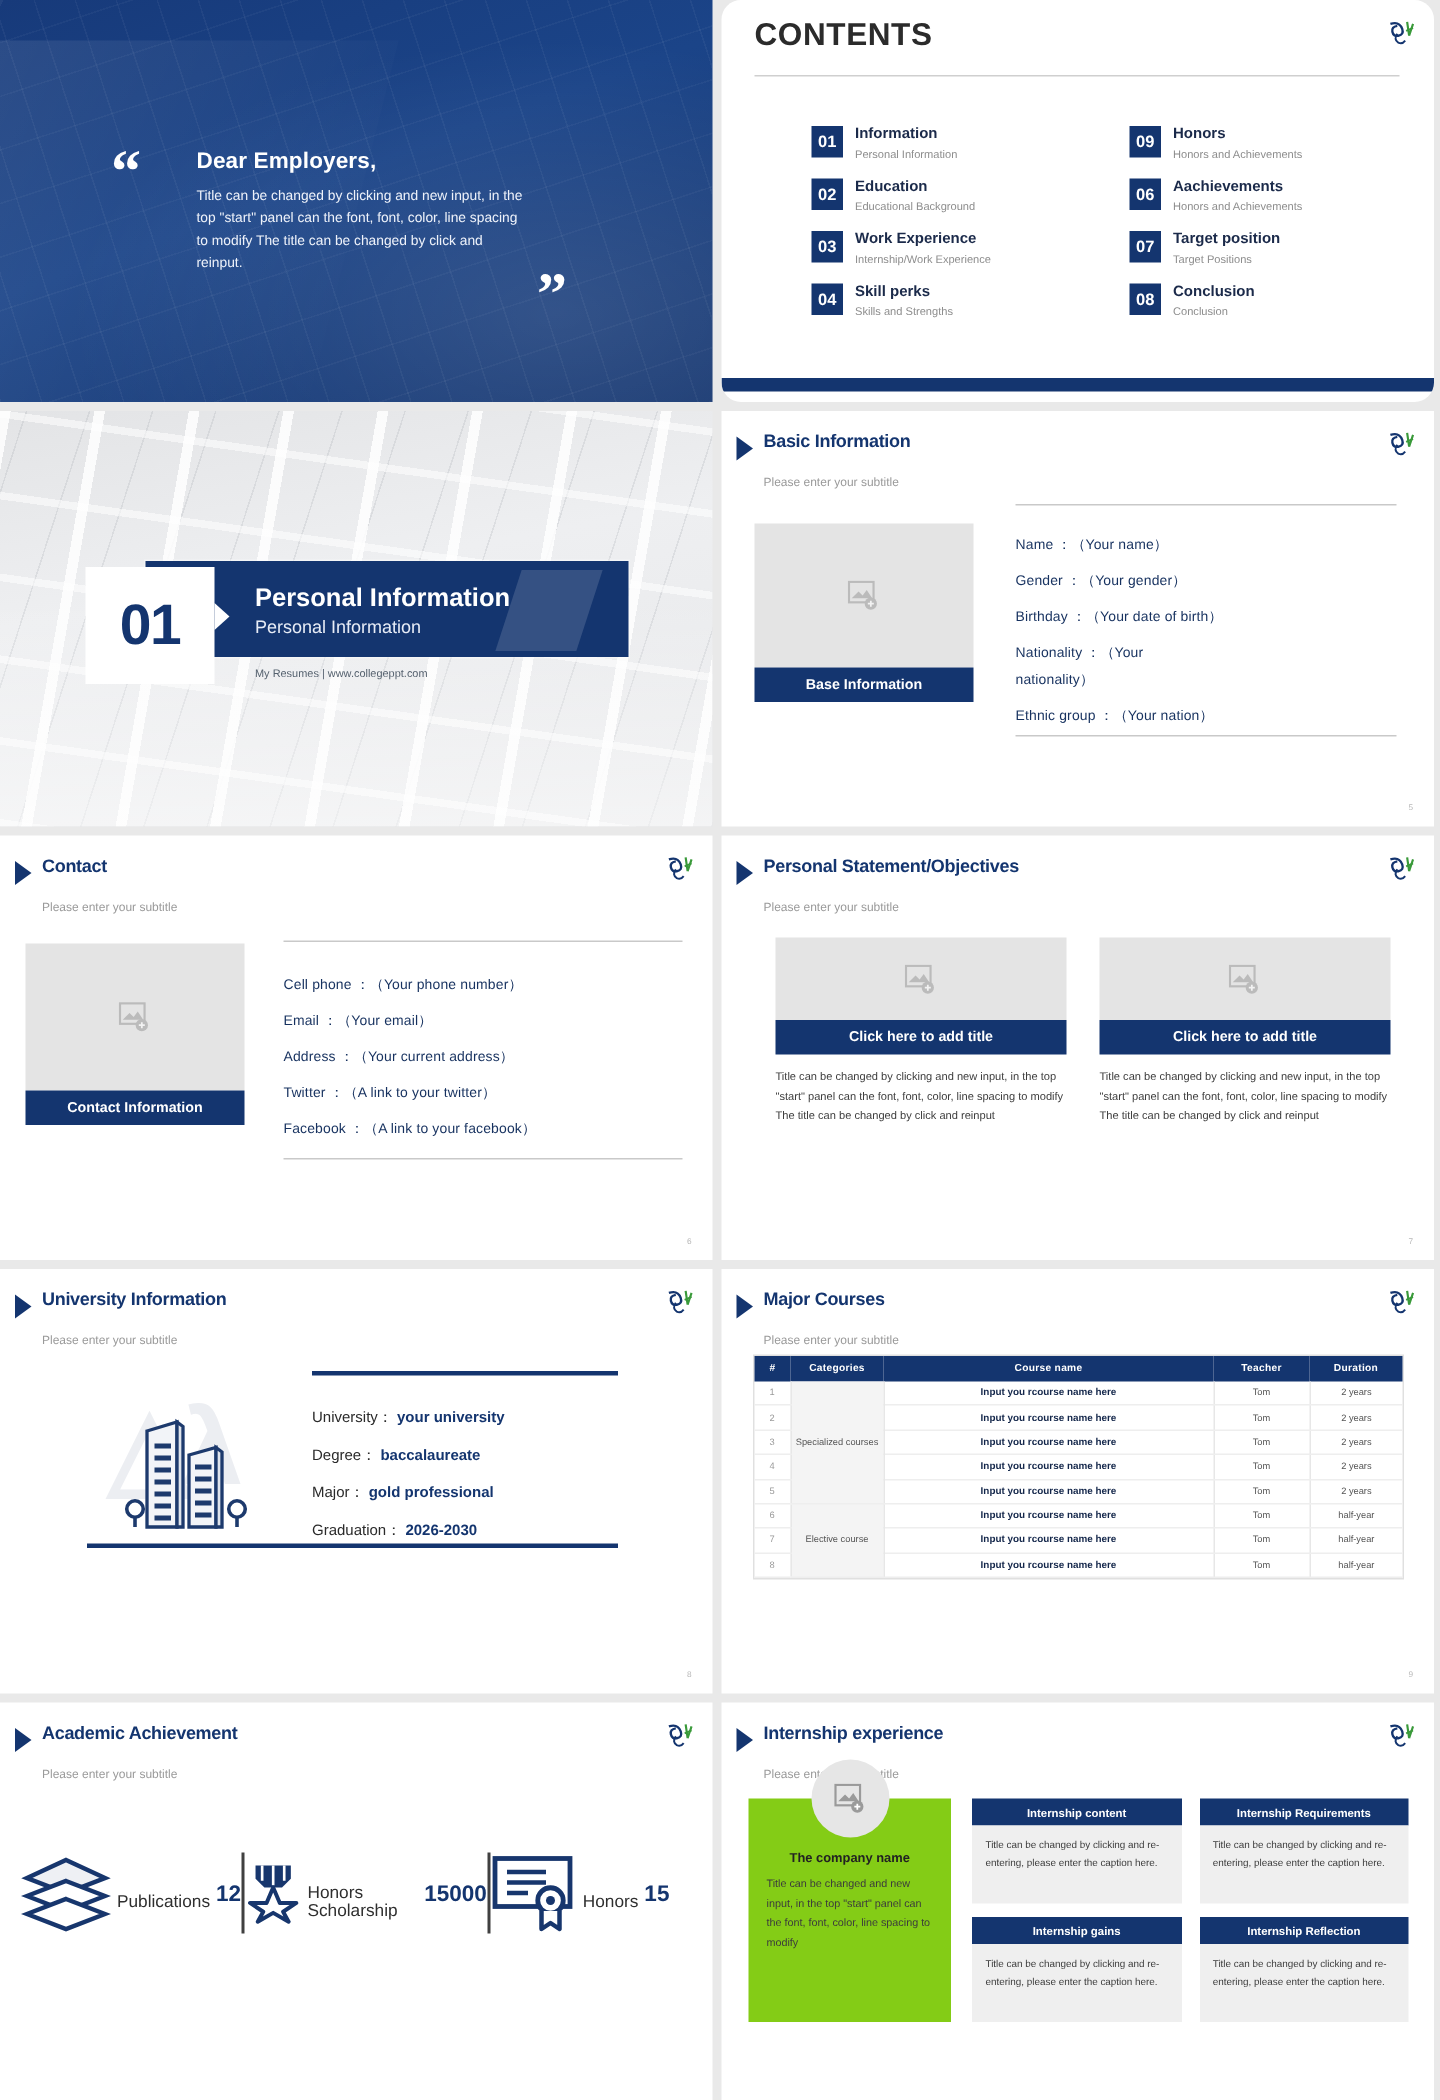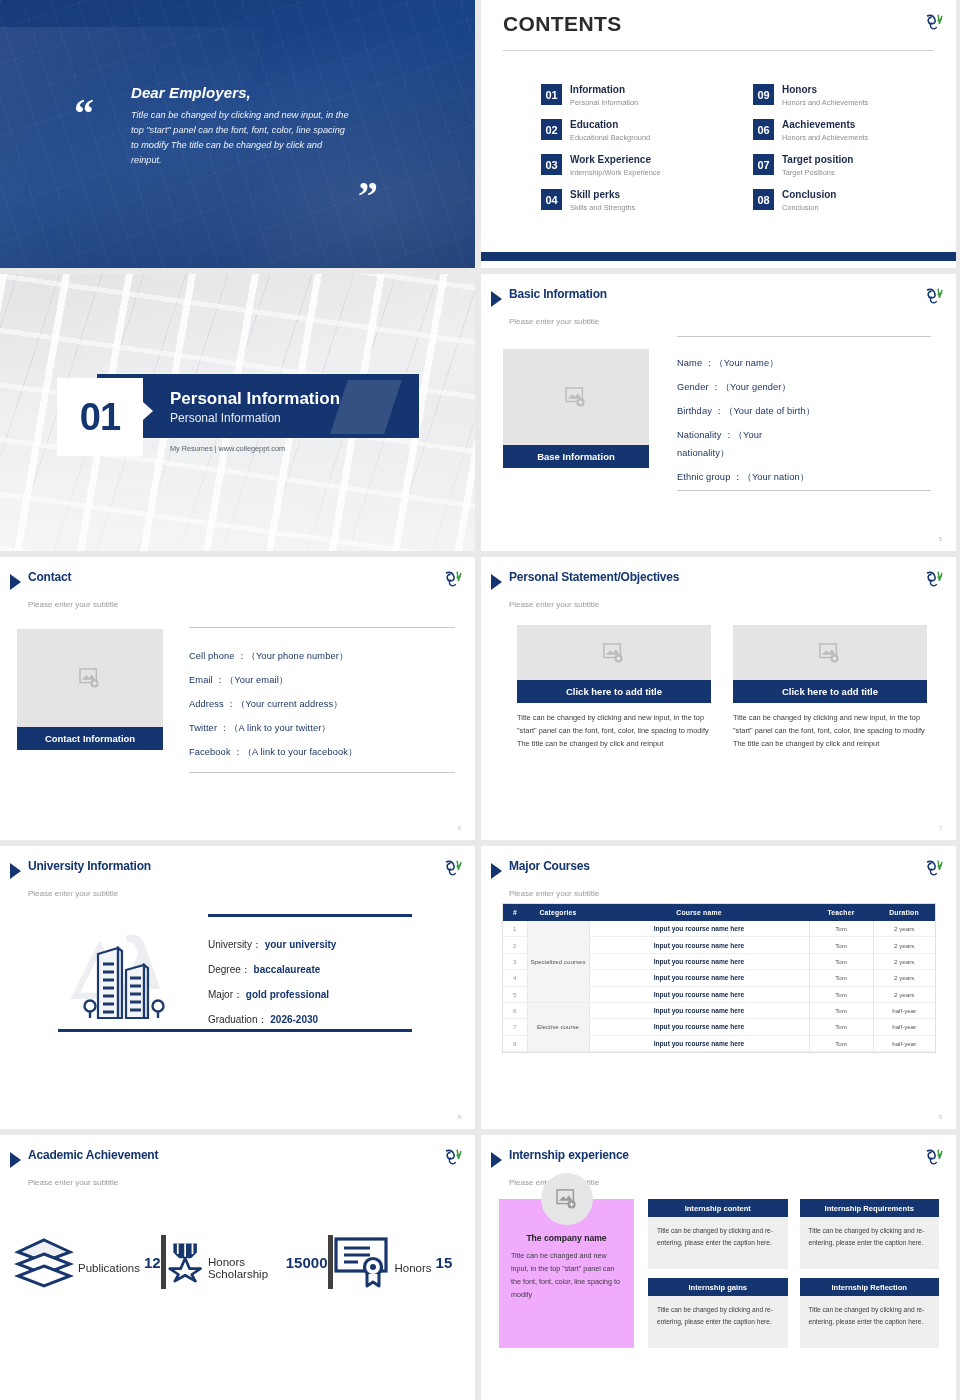--- a/index.html
+++ b/index.html
@@ -38,26 +38,26 @@
     content:""; position:absolute; left:-10%; top:10%; width:58%; height:110%;
     background: linear-gradient(100deg, rgba(255,255,255,.09), rgba(255,255,255,0));
     transform: skewX(-14deg);
   }
   .quote-open, .quote-close {
     position: absolute; color: #fff; font-size: 40px; font-weight: 700;
     line-height: .7; font-family: "Liberation Serif", serif; z-index: 3;
   }
   .quote-open { left: 74px; top: 100px; }
   .quote-close { left: 358px; top: 182px; }
-  .cover-body { position: absolute; left: 131px; top: 84px; width: 220px; z-index: 3; font-style: italic; }
+  .cover-body { position: absolute; left: 131px; top: 99px; width: 220px; z-index: 3; }
   .cover-title { color:#fff; font-size:15px; font-weight:700; letter-spacing:.1px; margin-bottom:7px; }
   .cover-text { color:#eef2fa; font-size:9.2px; line-height:1.62; }
 
   
-  .s-contents { padding: 0; }
+  .s-contents { padding: 0; border-radius: 13px; }
   .contents-title { position:absolute; left:22px; top:12px; font-size:21px; font-weight:700; color:#2b2b2b; letter-spacing:.4px; }
   .contents-rule { position:absolute; left:22px; top:50px; width:430px; height:1px; background:#cfcfcf; }
   .toc { position:absolute; left:60px; top:84px; width:400px; display:grid; grid-template-columns: 1fr 1fr; column-gap:24px; row-gap:12px; }
   .toc-item { display:flex; align-items:flex-start; gap:8px; }
   .toc-num { width:21px; height:21px; background:#14356f; color:#fff; font-size:11px; font-weight:700;
              display:flex; align-items:center; justify-content:center; flex:0 0 auto; }
   .toc-main { font-size:10px; font-weight:700; color:#1b2a4a; line-height:1.25; }
   .toc-sub { font-size:7.4px; color:#8d8d8d; line-height:1.3; margin-top:1px; }
   .contents-bottombar { position:absolute; left:0; bottom:7px; width:100%; height:9px; background:#14356f; }
 
@@ -133,27 +133,27 @@
   .tbl td { font-size:6.2px; color:#555; text-align:center; padding:4.2px 2px; border-bottom:1px solid #eee; }
   .tbl td.idx { color:#9a9a9a; border-right:1px solid #e7e7e7; width:24px; }
   .tbl td.cat { background:#f4f4f4; color:#555; border-right:1px solid #e7e7e7; width:62px; line-height:1.25; }
   .tbl td.cname { color:#13264a; font-weight:700; font-size:6.6px; border-right:1px solid #e7e7e7; }
   .tbl td.teach { border-right:1px solid #e7e7e7; width:64px; }
   .tbl td.dur { width:62px; }
 
   
   .ach-wrap { position:absolute; left:14px; top:100px; width:448px; display:flex; }
   .ach-col { flex:1; display:flex; align-items:center; gap:4px; }
-  .ach-col + .ach-col { border-left:5px solid #404040; }
+  .ach-col + .ach-col { border-left:2px solid #404040; }
   .ach-label { font-size:11.5px; color:#2f2f2f; margin-top:12px; }
   .ach-value { font-size:15px; font-weight:700; color:#14356f; }
 
   
   .int-wrap { position:absolute; left:18px; top:64px; width:440px; display:flex; gap:14px; }
-  .int-company { width:135px; background:#f0abfc; position:relative; padding:34px 12px 12px; }
+  .int-company { width:135px; background:#84cc16; position:relative; padding:34px 12px 12px; }
   .int-circle { position:absolute; left:50%; top:-26px; transform:translateX(-50%);
                 width:52px; height:52px; border-radius:50%; background:#e6e6e6;
                 display:flex; align-items:center; justify-content:center; }
   .int-cname { font-size:8.6px; font-weight:700; color:#222; text-align:center; margin-bottom:7px; }
   .int-ctext { font-size:7.2px; color:#3c3c3c; line-height:1.8; }
   .int-grid { flex:1; display:grid; grid-template-columns:1fr 1fr; gap:9px 12px; align-content:start; }
   .int-card-hd { background:#14356f; color:#fff; font-size:7.6px; font-weight:700; text-align:center; padding:4.5px 0; }
   .int-card-bd { background:#efefef; font-size:6.6px; color:#3c3c3c; line-height:1.85; padding:8px 9px; height:52px; }
 </style>
 </head>

